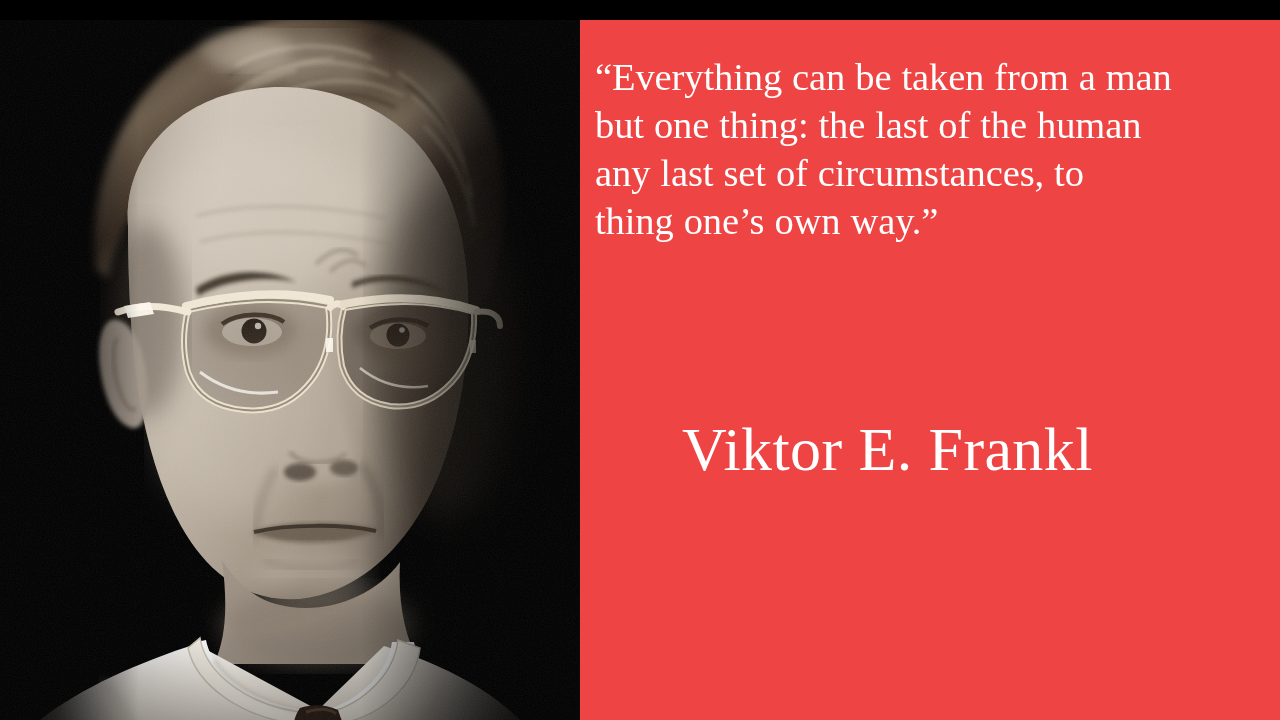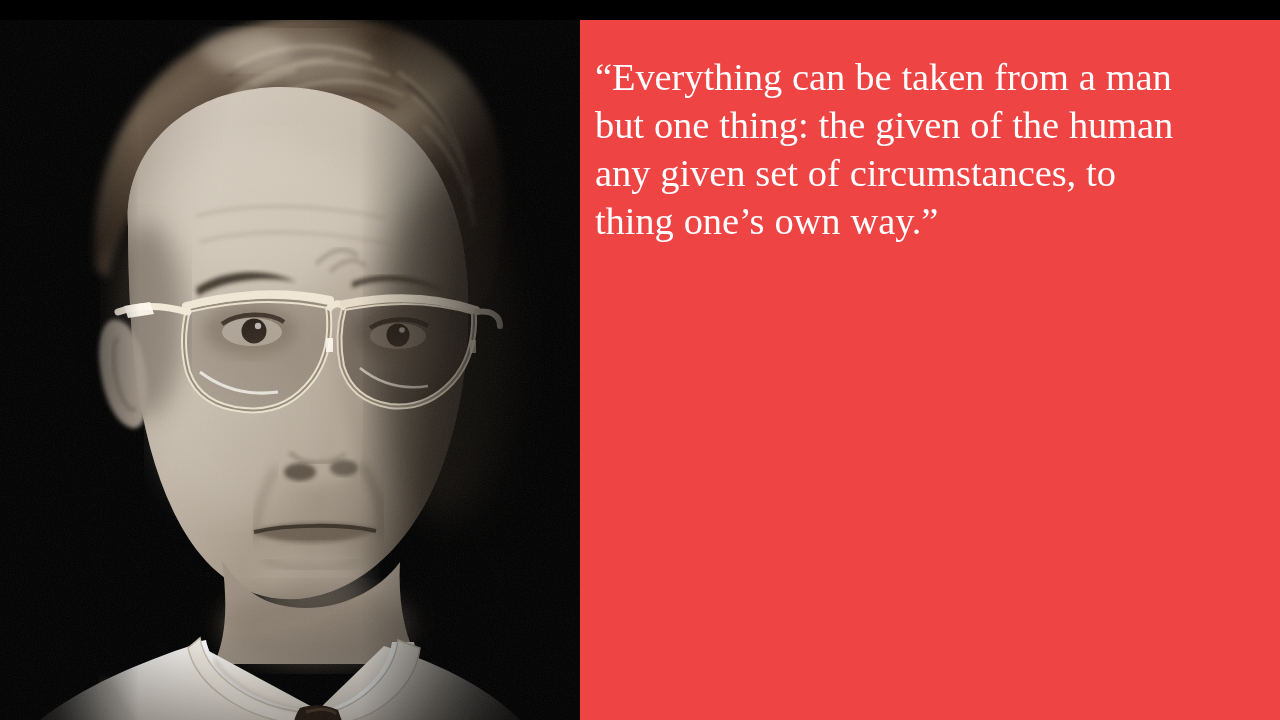--- a/index.html
+++ b/index.html
@@ -310,20 +310,21 @@
       <rect x="0" y="0" width="580" height="720" fill="url(#rightFade)"></rect>
       <rect x="0" y="0" width="580" height="720" fill="url(#leftFade)"></rect>
       <rect x="0" y="0" width="580" height="720" filter="url(#grain)" opacity="0.5"></rect>
     </svg>
   </div>
 
   <div id="text-col">
 
     <div id="quote">
       <span class="qline">“Everything can be taken from a man</span>
-      <span class="qline">but one thing: the given of the human</span>
-      <span class="qline">any given set of circumstances, to</span>
+      <span class="qline">but one thing: the last of the human</span>
+      <span class="qline">any last set of circumstances, to</span>
       <span class="qline">thing one’s own way.”</span>
     </div>
 
+    <div id="attribution">Viktor E. Frankl</div>
 
   </div>
 </div>
 
 </body></html>

